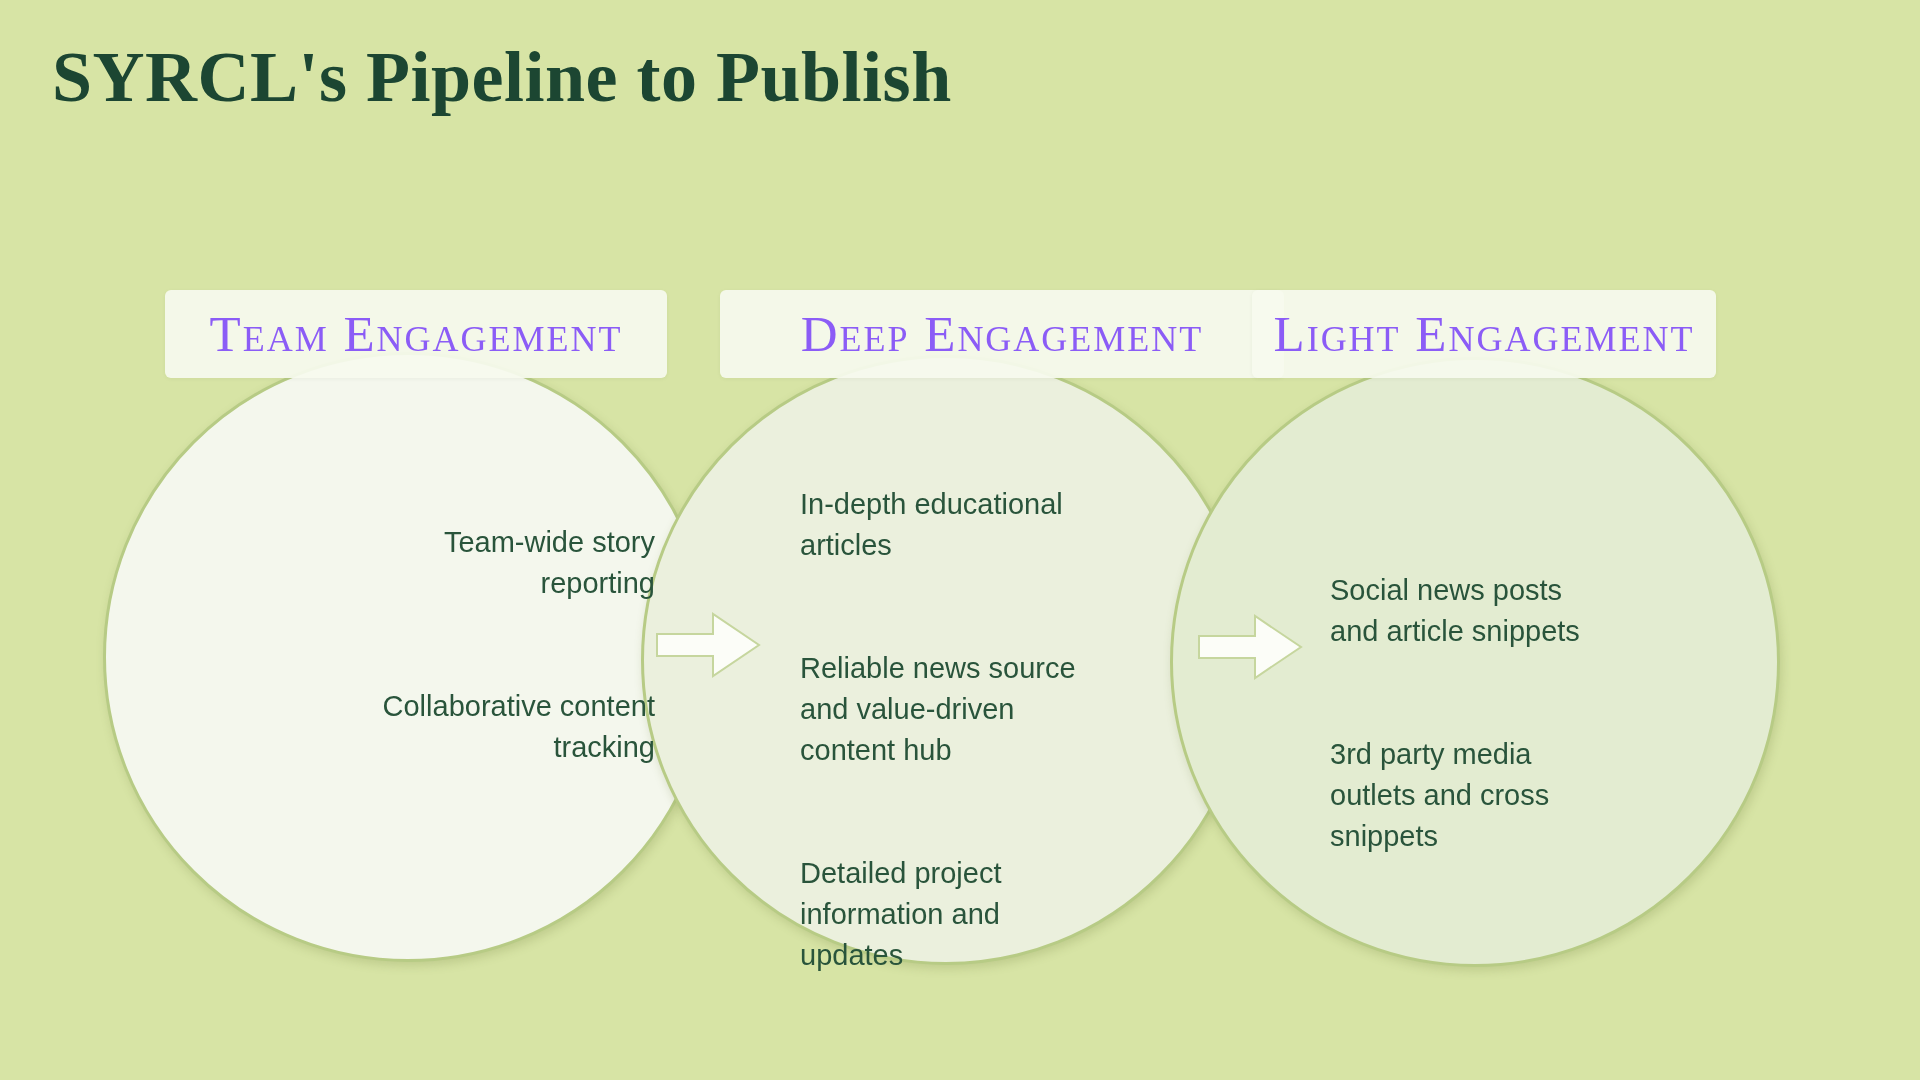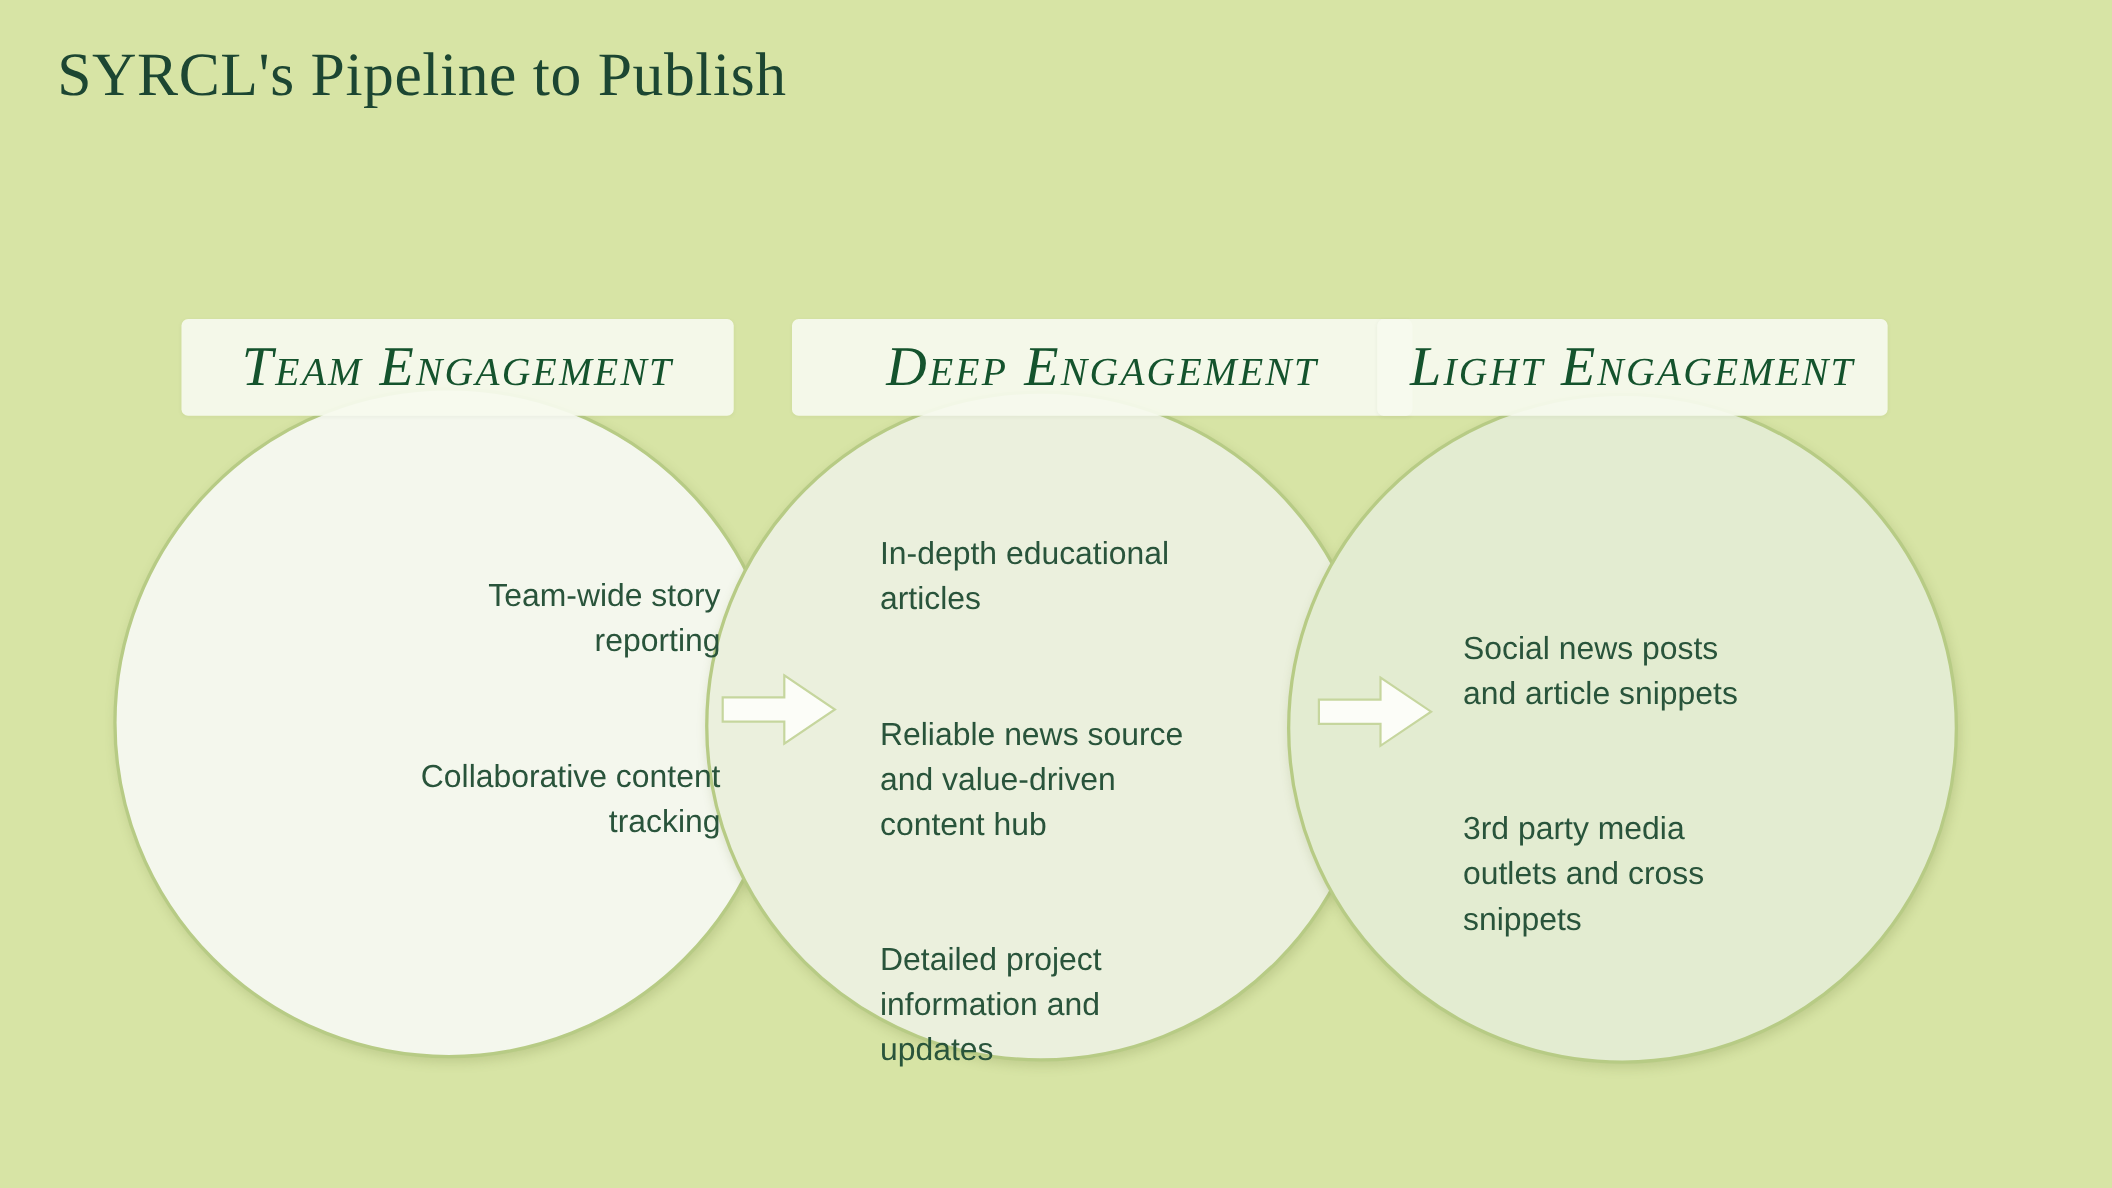--- a/index.html
+++ b/index.html
@@ -18,22 +18,22 @@
     width: 1920px;
     height: 1080px;
     background: #d7e4a5;
   }
   .title {
     position: absolute;
     left: 52px;
     top: 36px;
     margin: 0;
     font-family: "Liberation Serif", serif;
-    font-weight: normal;
-    font-size: 56px;
+    font-weight: bold;
+    font-size: 72px;
     line-height: 1.15;
     letter-spacing: 0.5px;
     color: #1c4632;
   }
   .circle {
     position: absolute;
     width: 610px;
     height: 610px;
     border-radius: 50%;
     border: 3px solid #b7cb85;
@@ -54,23 +54,22 @@
     display: flex;
     align-items: center;
     justify-content: center;
     box-shadow: 0 1px 4px rgba(40, 60, 20, 0.05);
   }
   .stage-header span {
     font-family: "Liberation Serif", serif;
     font-variant: small-caps;
     font-size: 51px;
     letter-spacing: 2px;
-    color: #14532d;
+    color: #8b5cf6;
     white-space: nowrap;
-    font-style: italic;
   }
   .header-1 { left: 165px;  width: 502px; }
   .header-2 { left: 720px;  width: 564px; }
   .header-3 { left: 1252px; width: 464px; }
 
   .items {
     position: absolute;
     z-index: 5;
     font-size: 29px;
     line-height: 41px;

